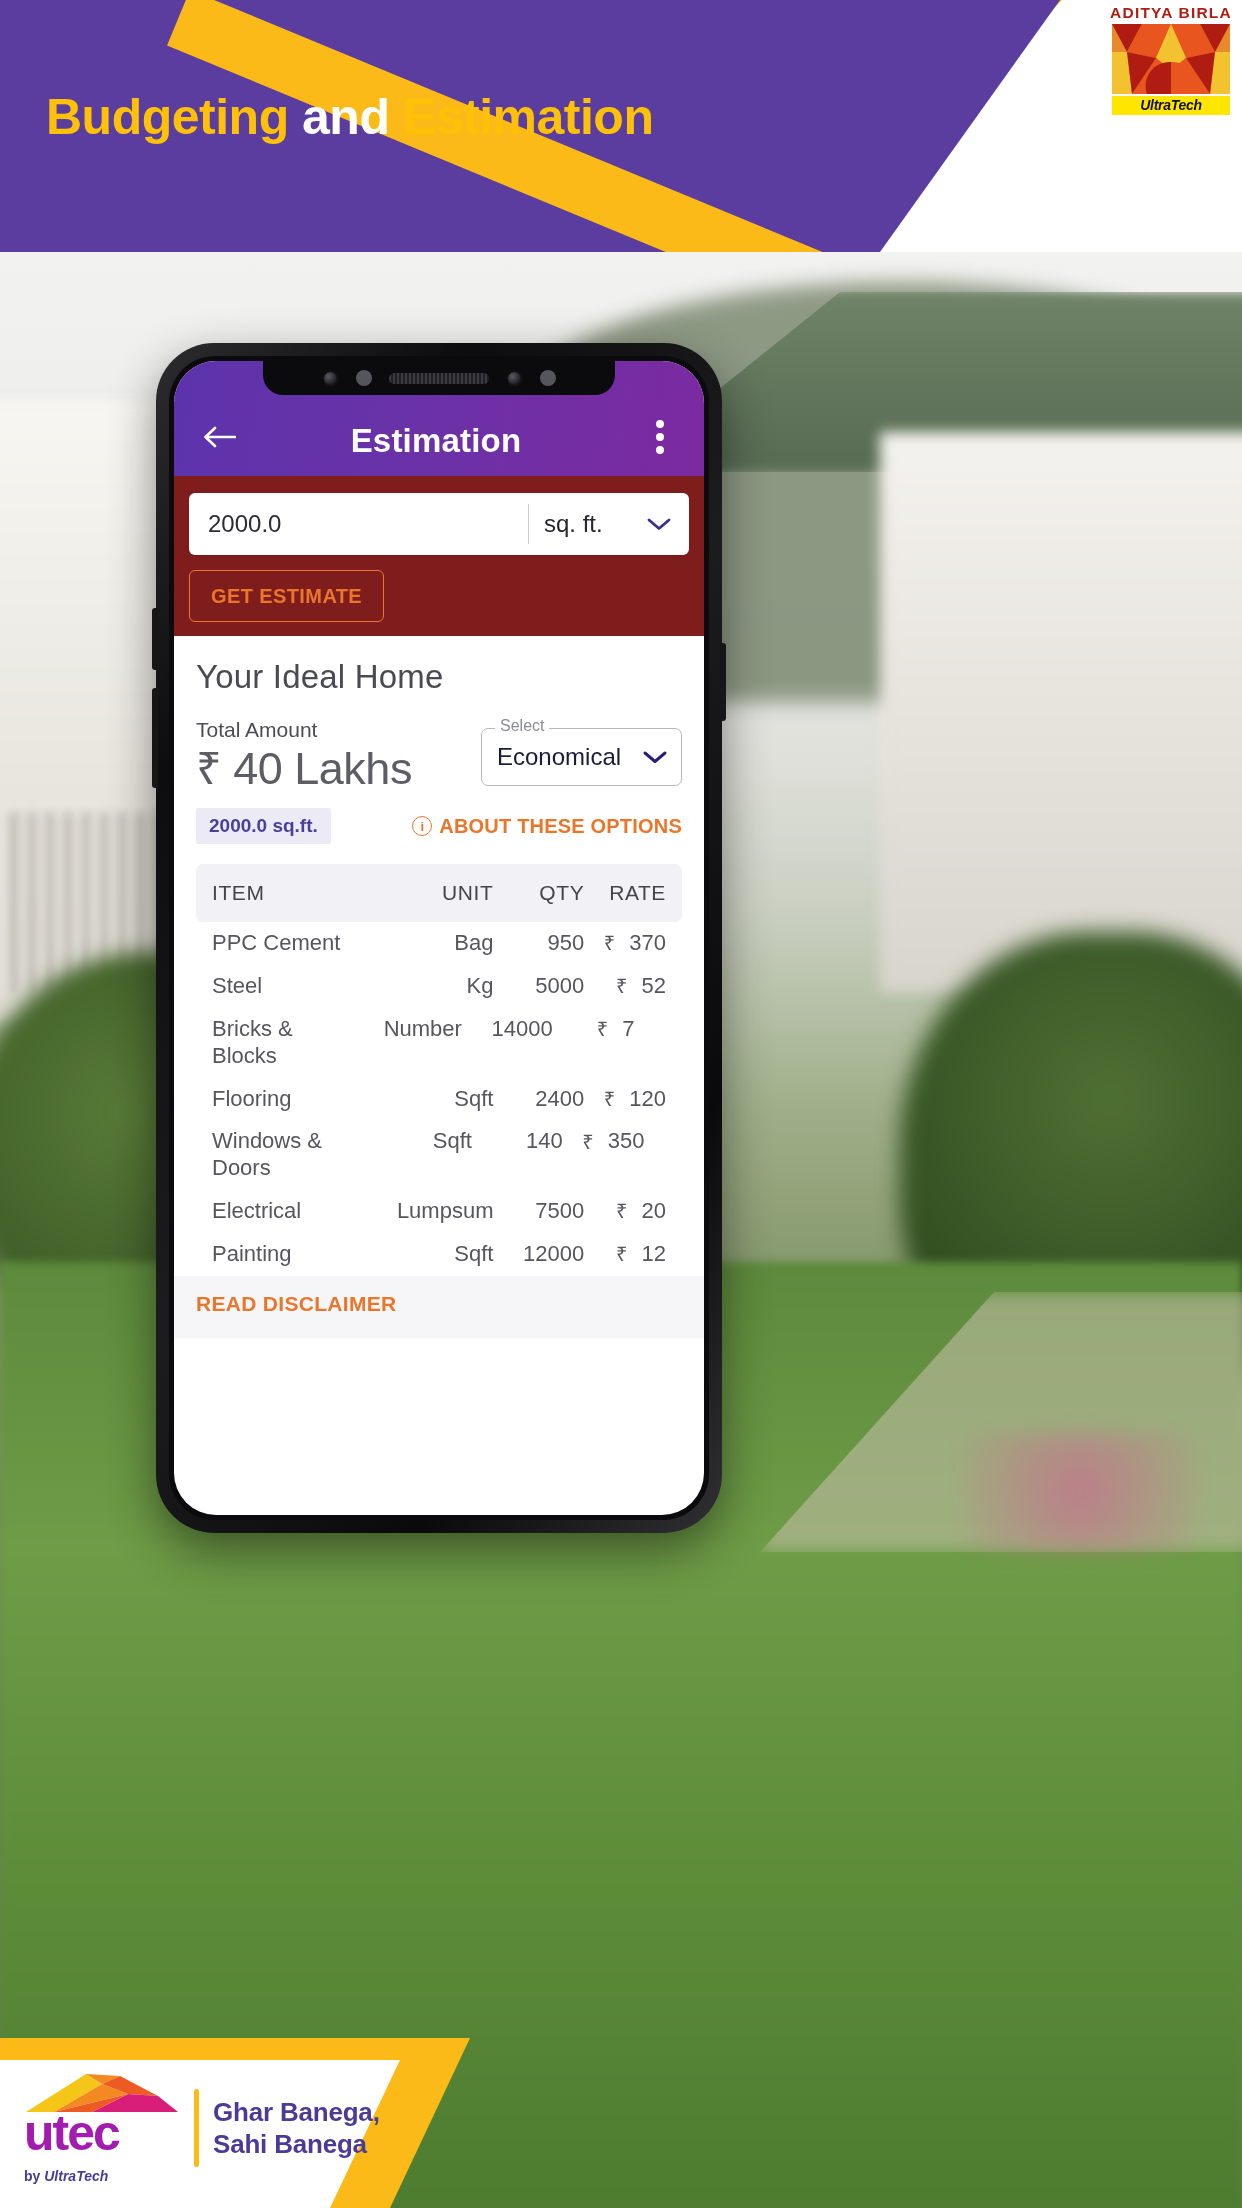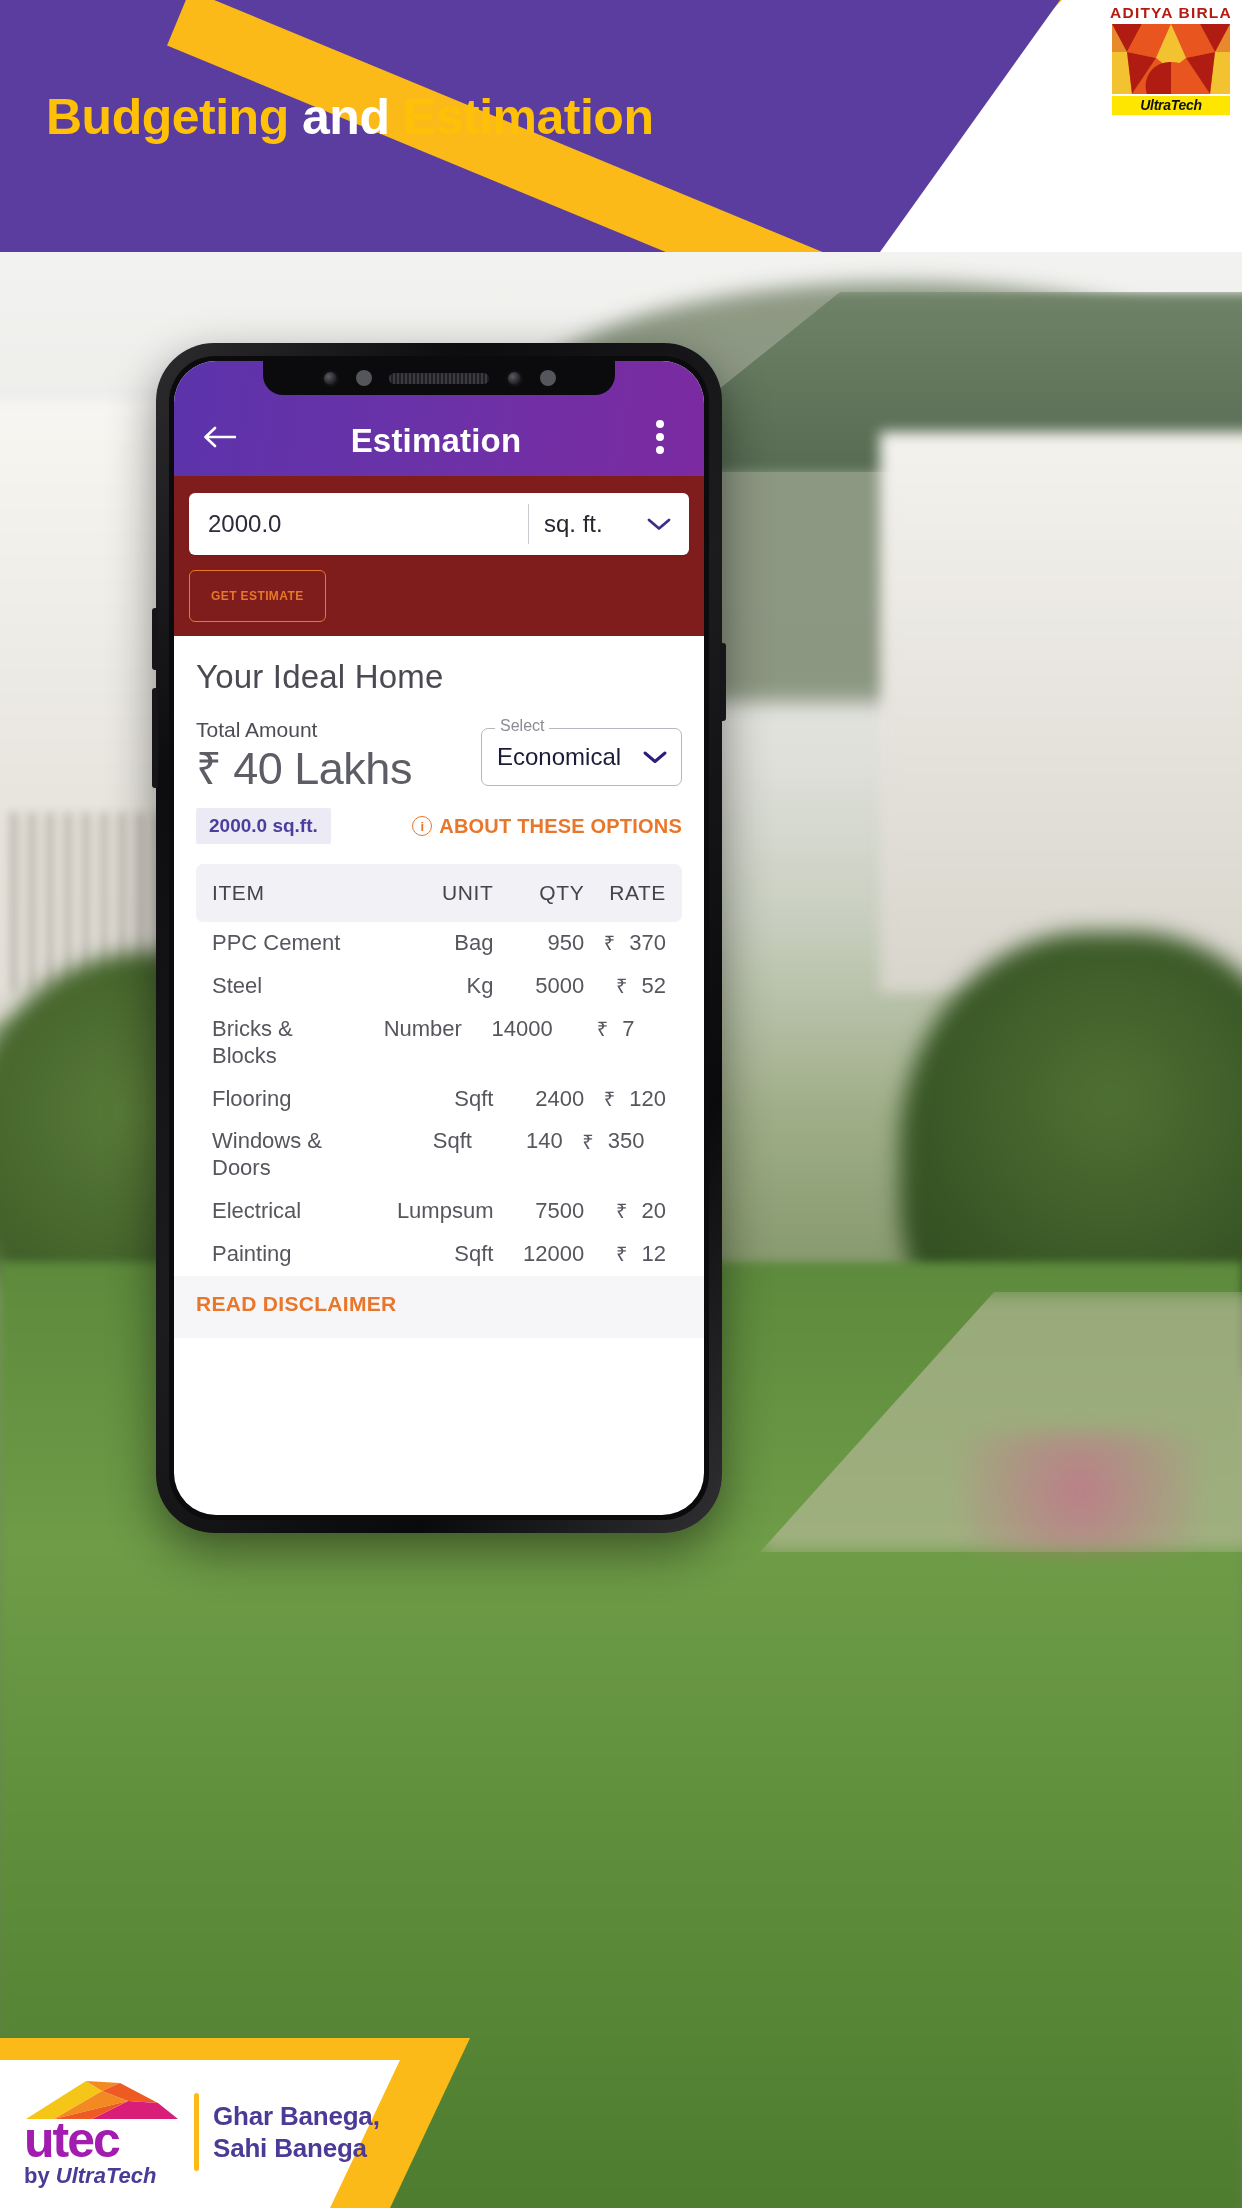--- a/index.html
+++ b/index.html
@@ -152,21 +152,21 @@
     display:flex; align-items:stretch; background:#fff; border-radius:6px; height:62px;
     box-shadow:0 1px 2px rgba(0,0,0,.10);
   }
   .field-val { flex:1; display:flex; align-items:center; padding-left:19px; font-size:24px; color:#2c2c3a; }
   .field-sep { width:1px; background:#c9c9cf; margin:11px 0; }
   .unit-box { width:160px; display:flex; align-items:center; justify-content:space-between; padding:0 17px 0 15px; }
   .unit-text { font-size:24px; color:#26262f; }
   .get-est {
     margin-top:15px; display:inline-flex; align-items:center; justify-content:center;
     height:52px; padding:0 21px; border:1.6px solid #E8762B; border-radius:6px;
-    color:#E8762B; font-size:12px; font-weight:600; letter-spacing:.4px; background:transparent;
+    color:#E8762B; font-size:20px; font-weight:600; letter-spacing:.4px; background:transparent;
   }
 
   
   .content { background:#fff; padding:22px 22px 0 22px; }
   .ideal-home { font-size:33px; color:#4a4a52; font-weight:400; letter-spacing:.2px; }
   .amount-row { display:flex; align-items:flex-end; justify-content:space-between; margin-top:22px; }
   .total-label { font-size:21px; color:#4c4c55; }
   .total-amount { font-size:45px; color:#5d5d66; font-weight:500; margin-top:3px; line-height:1.05; letter-spacing:-0.5px; }
   .select-wrap { position:relative; width:201px; height:58px; margin-bottom:6px; }
   .select-box {
@@ -209,21 +209,21 @@
     background:#f6f6f8; padding:16px 22px 22px 22px;
     color:#E8762B; font-size:21px; font-weight:600; letter-spacing:.3px;
   }
 
   
   .footer { position:absolute; left:0; bottom:0; width:1242px; height:170px; z-index:7; }
   .utec-logo { position:absolute; left:24px; bottom:22px; display:flex; align-items:center; gap:14px; }
   .utec-left { position:relative; width:156px; }
   .utec-roof { width:156px; height:44px; display:block; }
   .utec-word { font-size:50px; font-weight:bold; color:#a21caf; letter-spacing:-2px; line-height:46px; margin-top:-4px; }
-  .utec-by { font-size:22px; font-weight:bold; color:#4B3A96; line-height:20px; margin-top:3px; }
+  .utec-by { font-size:14px; font-weight:bold; color:#4B3A96; line-height:20px; margin-top:10px; }
   .utec-by i { font-style:italic; }
   .utec-div { width:5px; height:78px; background:#FBBA17; border-radius:3px; }
   .utec-tag { font-size:26px; font-weight:bold; color:#4B3A96; line-height:32px; letter-spacing:-0.2px; }
 </style>
 </head>
 <body>
 
 <div id="stage">
 
   <div class="banner">

